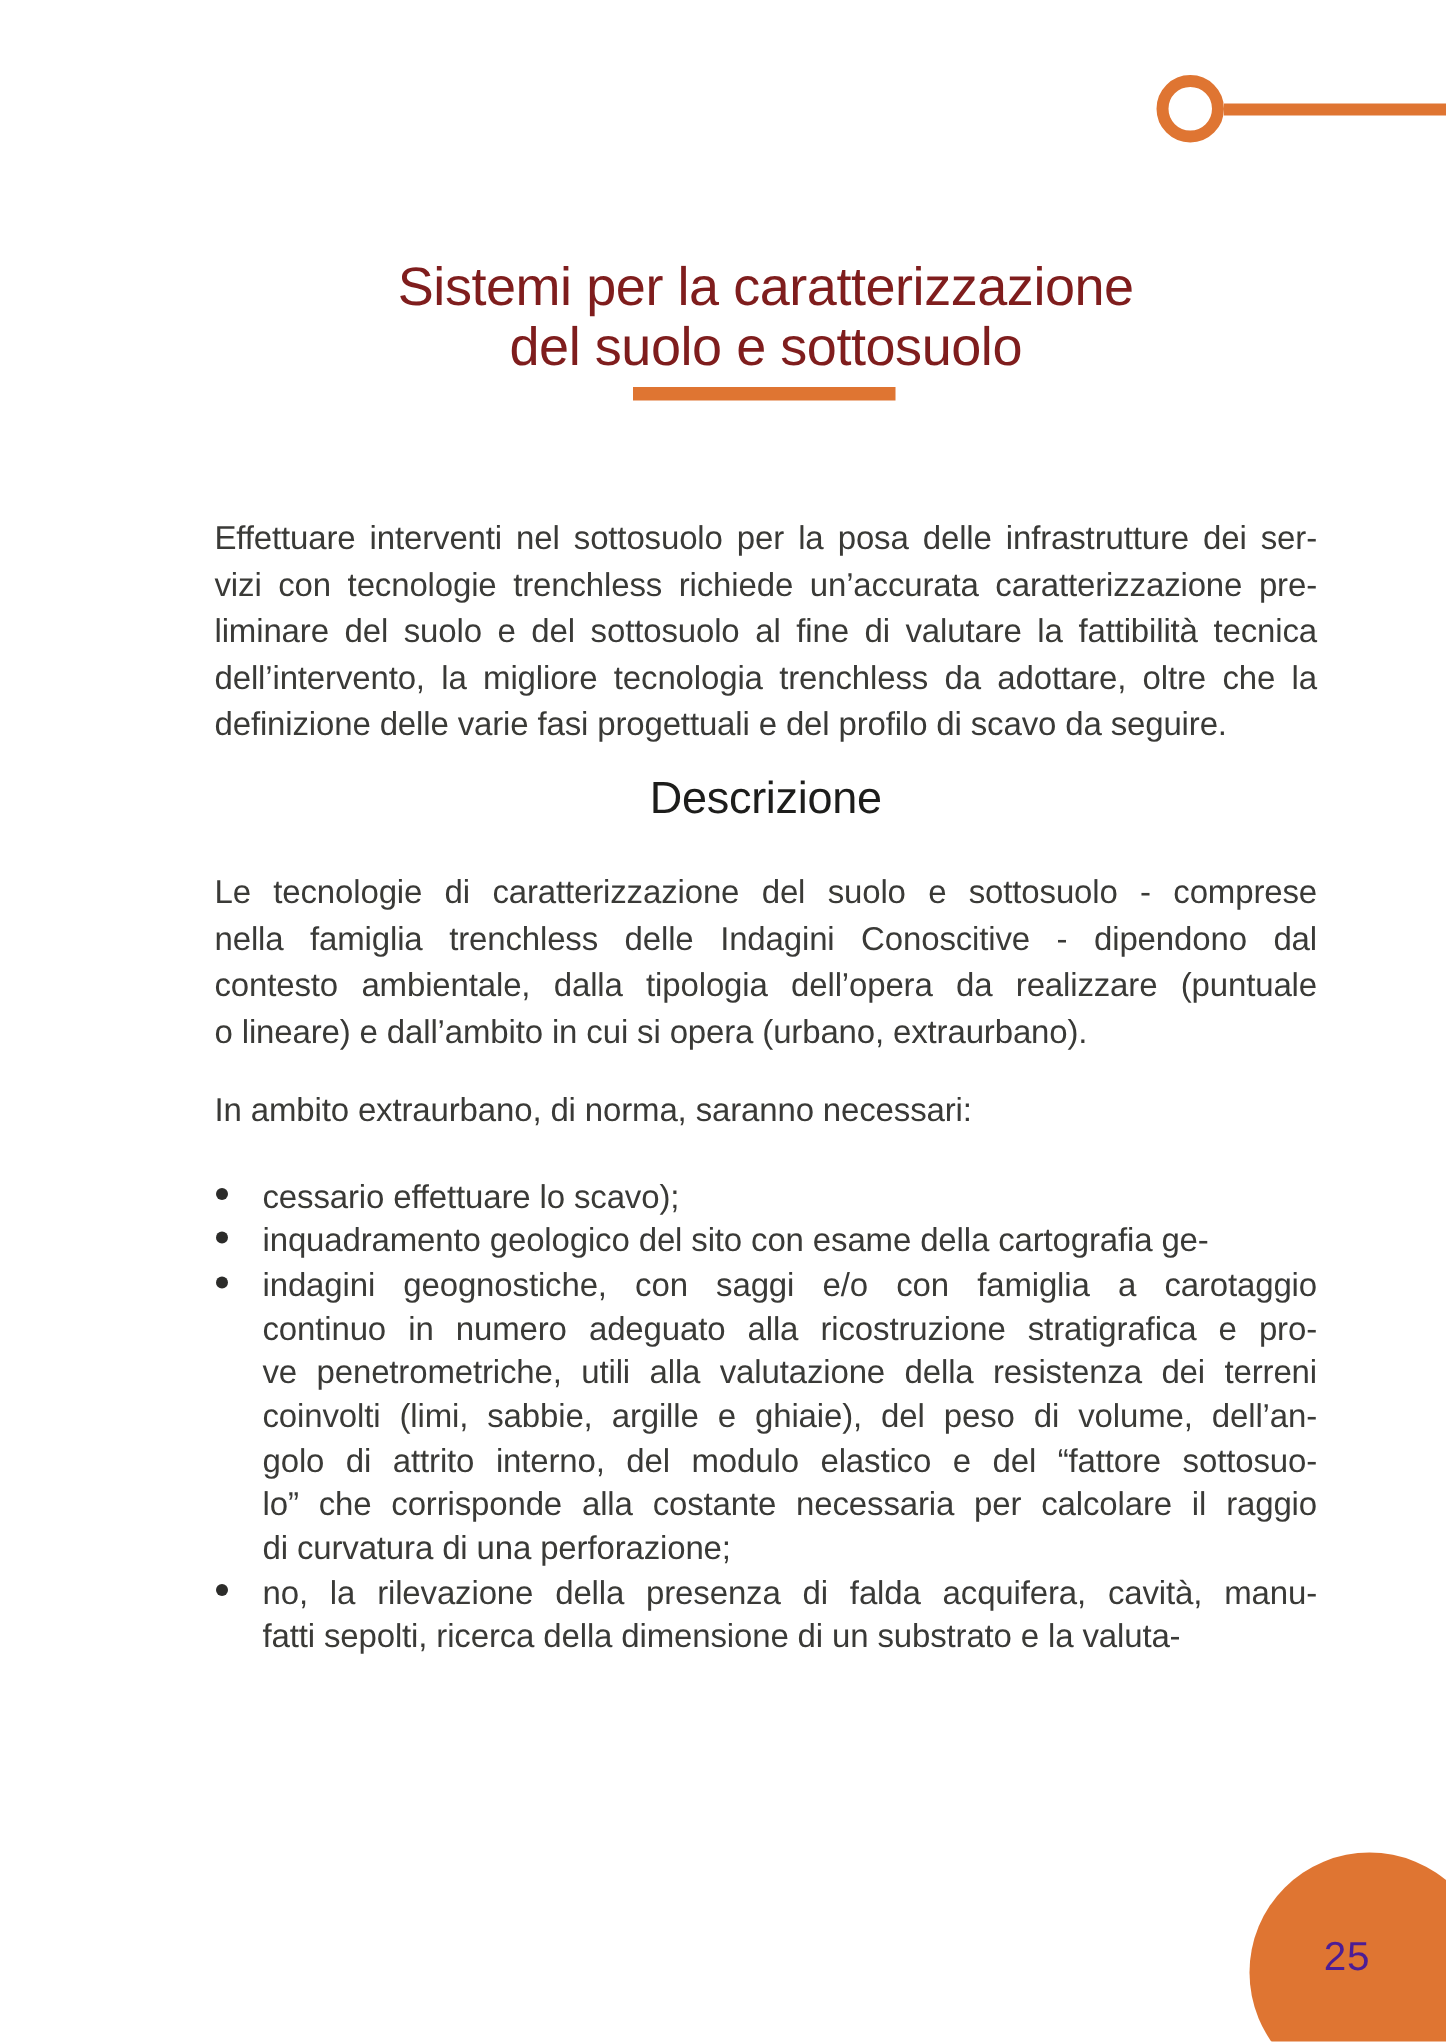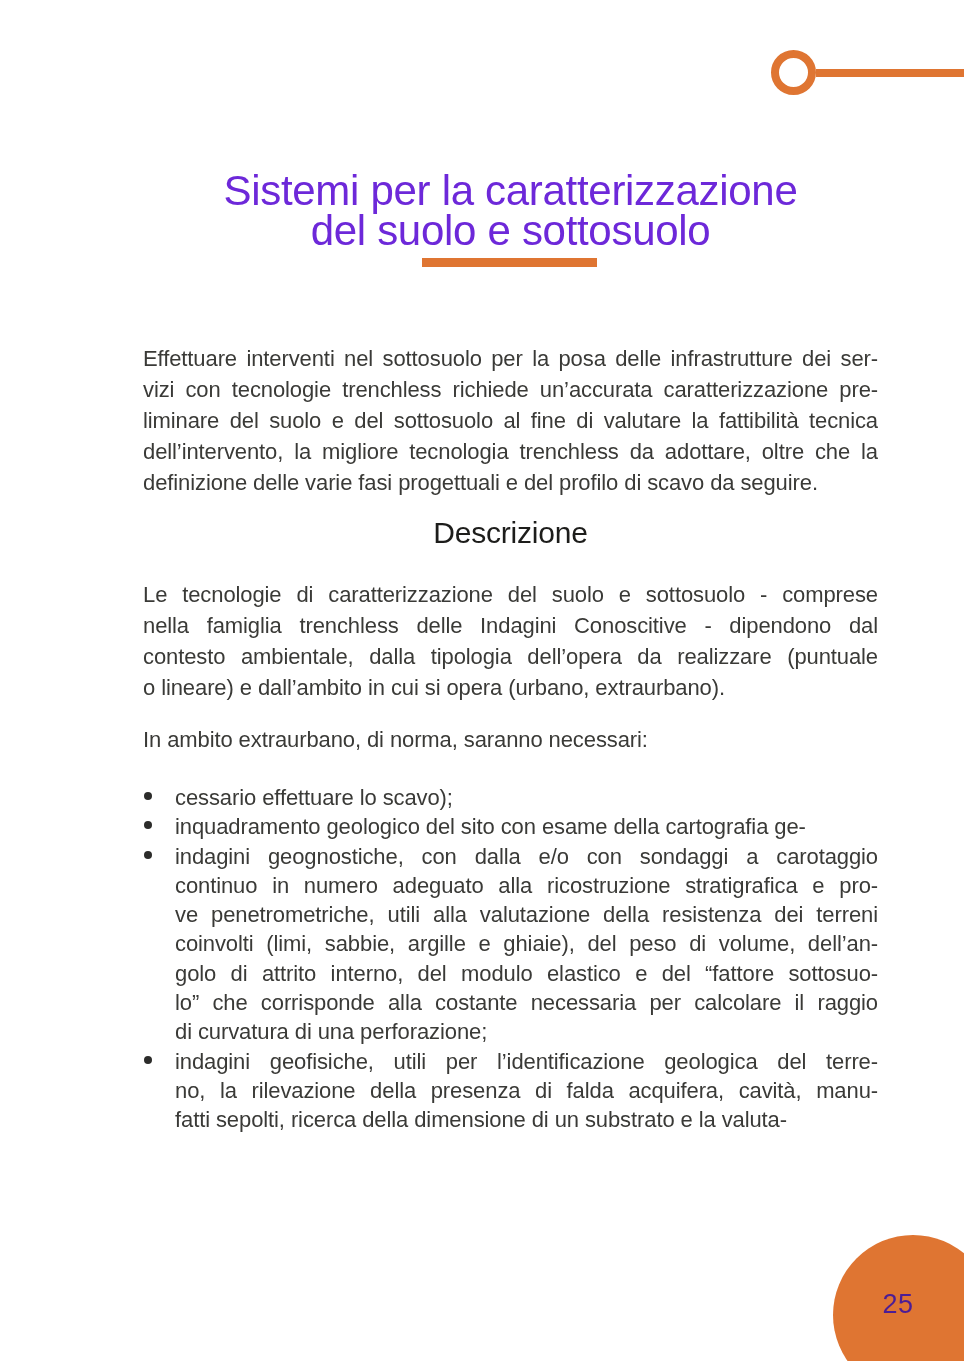--- a/index.html
+++ b/index.html
@@ -26,23 +26,23 @@
     left: 816px; top: 69px;
     width: 148px; height: 8px;
     background: var(--accent);
   }
 
   
   .col { position: absolute; left: 143px; width: 735px; }
 
   .title {
     top: 171px;
-    font-size: 42px;
+    font-size: 36px;
     line-height: 40px;
-    color: #6d28d9;
+    color: #7f1d1d;
     letter-spacing: -0.3px;
   }
   .title .ln { text-align: center; }
 
   .title-bar {
     position: absolute;
     left: 422px; top: 258px;
     width: 175px; height: 9px;
     background: var(--accent);
   }
@@ -140,31 +140,30 @@
       <div class="bullet-item jlines">
         <span class="dot"></span>
         <div class="ln">cessario effettuare lo scavo);</div>
       </div>
       <div class="bullet-item jlines">
         <span class="dot"></span>
         <div class="ln">inquadramento geologico del sito con esame della cartografia ge-</div>
       </div>
       <div class="bullet-item jlines">
         <span class="dot"></span>
-        <div class="ln">indagini geognostiche, con dalla e/o con sondaggi a carotaggio</div>
+        <div class="ln">indagini geognostiche, con saggi e/o con famiglia a carotaggio</div>
         <div class="ln">continuo in numero adeguato alla ricostruzione stratigrafica e pro-</div>
         <div class="ln">ve penetrometriche, utili alla valutazione della resistenza dei terreni</div>
         <div class="ln">coinvolti (limi, sabbie, argille e ghiaie), del peso di volume, dell’an-</div>
         <div class="ln">golo di attrito interno, del modulo elastico e del “fattore sottosuo-</div>
         <div class="ln">lo” che corrisponde alla costante necessaria per calcolare il raggio</div>
         <div class="ln">di curvatura di una perforazione;</div>
       </div>
       <div class="bullet-item jlines">
         <span class="dot"></span>
-        <div class="ln">indagini geofisiche, utili per l’identificazione geologica del terre-</div>
         <div class="ln">no, la rilevazione della presenza di falda acquifera, cavità, manu-</div>
         <div class="ln">fatti sepolti, ricerca della dimensione di un substrato e la valuta-</div>
       </div>
     </div>
 
   <div class="page-circle">
     <div class="page-number">25</div>
   </div>
 
 </div>

